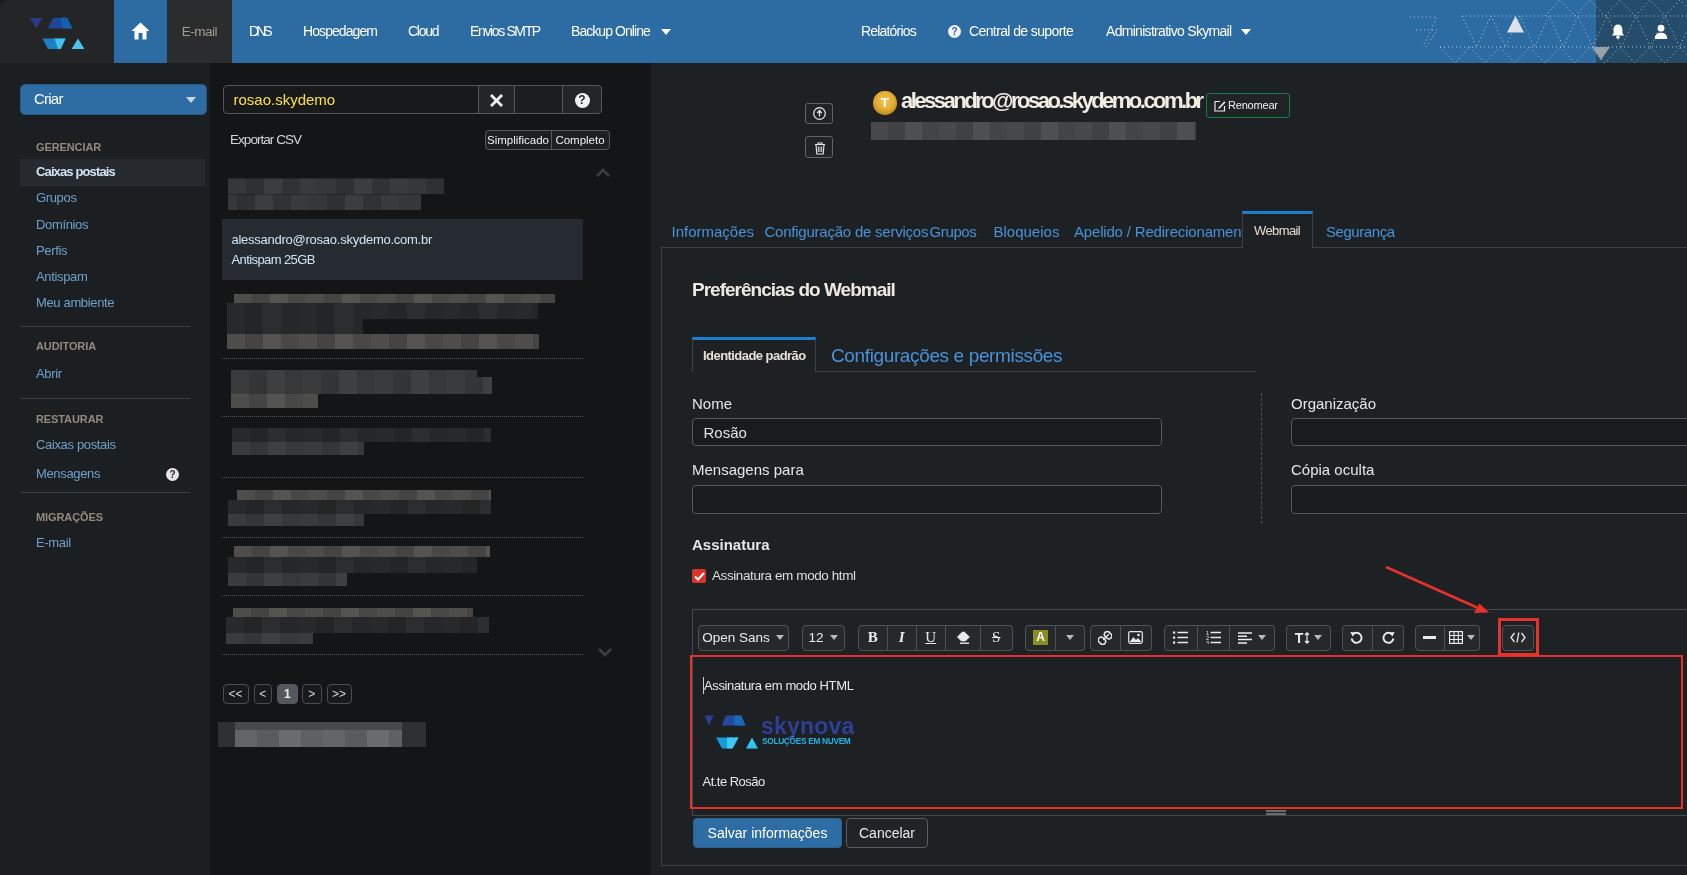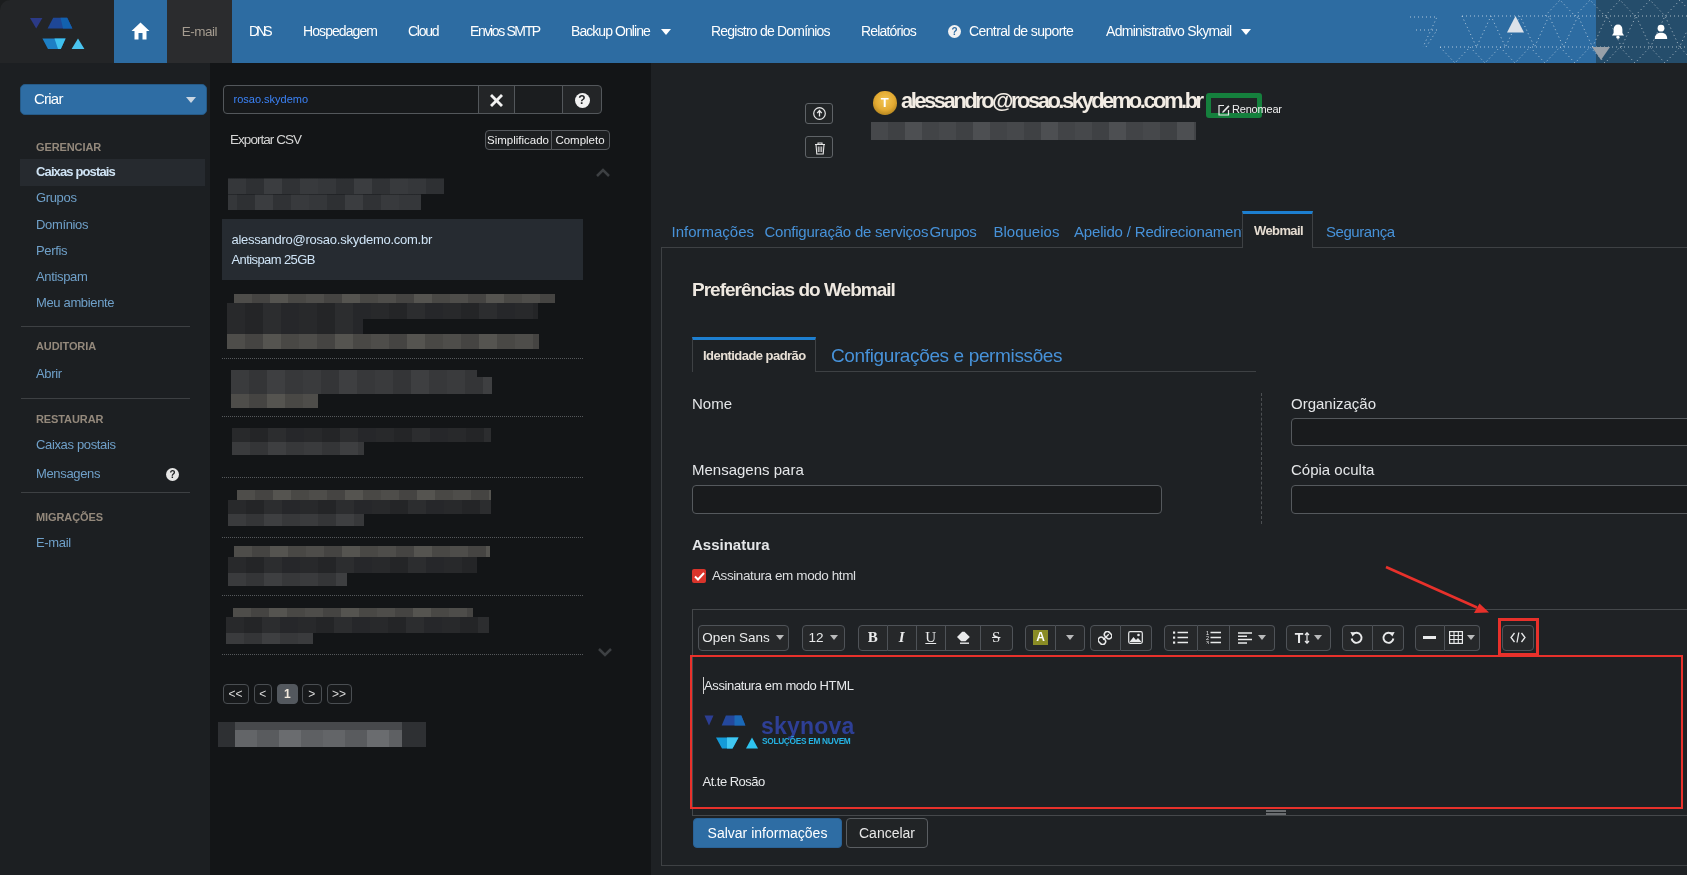--- a/index.html
+++ b/index.html
@@ -48,21 +48,20 @@
 </svg>
 <svg class="abs" style="left:131px;top:22px" width="19" height="18" viewBox="0 0 19 18">
   <path d="M0.5 9 L9.5 0.5 L18.5 9 H15.5 V17.5 H11.5 V11 H7.5 V17.5 H3.5 V9 Z" fill="#ffffff"></path>
 </svg>
 <div class="navtxt" id="nDNS" style="letter-spacing:-2.95px;left:249px">DNS</div>
 <div class="navtxt" id="nHos" style="letter-spacing:-0.92px;left:303px">Hospedagem</div>
 <div class="navtxt" id="nClo" style="letter-spacing:-1.27px;left:408px">Cloud</div>
 <div class="navtxt" id="nEnv" style="letter-spacing:-1.36px;left:470px">Envios SMTP</div>
 <div class="navtxt" id="nBac" style="letter-spacing:-0.94px;left:571px">Backup Online</div>
 <div class="caret" style="left:661px;top:29px"></div>
-<div class="navtxt" id="nReg" style="letter-spacing:-0.79px;left:711px">Registro de Domínios</div>
 <div class="navtxt" id="nRel" style="letter-spacing:-0.82px;left:861px">Relatórios</div>
 <div class="abs" style="left:948px;top:25px;width:13px;height:13px;border-radius:50%;background:#f2f2f2;color:#2d6ca2;font-size:10px;font-weight:bold;text-align:center;line-height:13px">?</div>
 <div class="navtxt" id="nCen" style="letter-spacing:-0.61px;left:969px">Central de suporte</div>
 <div class="navtxt" id="nAdm" style="letter-spacing:-0.70px;left:1106px">Administrativo Skymail</div>
 <div class="caret" style="left:1241px;top:29px"></div>
 <svg class="abs" style="left:1395px;top:0" width="292" height="63" viewBox="0 0 292 63">
   <g fill="none" stroke="rgba(255,255,255,0.62)" stroke-width="1" stroke-dasharray="1 3">
     <path d="M15,17 L42,17 L28,47"></path>
     <path d="M21,30 L42,30 L31,47"></path>
     <path d="M67,16 L292,16"></path>
@@ -103,21 +102,21 @@
 <div class="sidehead" style="top:412px">RESTAURAR</div>
 <div class="sideitem" style="top:435.5px">Caixas postais</div>
 <div class="sideitem" style="top:465px">Mensagens</div>
 <div class="abs" style="left:166px;top:468px;width:13px;height:13px;border-radius:50%;background:#e6e6e6;color:#1c1f22;font-size:10px;font-weight:bold;text-align:center;line-height:13px">?</div>
 <div class="sdiv" style="top:491.5px"></div>
 <div class="sidehead" style="top:510px">MIGRAÇÕES</div>
 <div class="sideitem" style="top:534px">E-mail</div>
 
 <div class="abs" style="left:210px;top:63px;width:441px;height:812px;background:#131517"></div>
 
-<div class="abs" style="left:222.5px;top:85px;width:256px;height:29px;background:#17191b;border:1px solid #53575b;border-radius:4px 0 0 4px;box-sizing:border-box;color:#3b82f6;font-size:11px;line-height:27px;padding-left:10px">rosao.skydemo</div>
+<div class="abs" style="left:222.5px;top:85px;width:256px;height:29px;background:#17191b;border:1px solid #53575b;border-radius:4px 0 0 4px;box-sizing:border-box;color:#fde047;font-size:15px;line-height:27px;padding-left:10px">rosao.skydemo</div>
 <div class="abs" style="left:477.5px;top:85px;width:37px;height:29px;background:#232527;border:1px solid #53575b;box-sizing:border-box">
   <svg style="position:absolute;left:11px;top:8px" width="13" height="13" viewBox="0 0 13 13">
         <path d="M2 0 L6.5 4.5 L11 0 L13 2 L8.5 6.5 L13 11 L11 13 L6.5 8.5 L2 13 L0 11 L4.5 6.5 L0 2 Z" fill="#f2f2f2"></path>
       </svg>
 </div>
 <div class="abs" style="left:513.5px;top:85px;width:49px;height:29px;background:#1b1d1f;border:1px solid #53575b;box-sizing:border-box"></div>
 <div class="abs" style="left:561.5px;top:85px;width:40px;height:29px;background:#232527;border:1px solid #53575b;border-radius:0 4px 4px 0;box-sizing:border-box">
   <div style="position:absolute;left:12px;top:7px;width:15px;height:15px;border-radius:50%;background:#f2f2f2;color:#232527;font-size:12px;font-weight:bold;text-align:center;line-height:15px">?</div>
 </div>
 <div class="abs" id="lExp" style="letter-spacing:-0.96px;left:230px;top:133px;height:14px;line-height:14px;font-size:13.5px;color:#d5d5d5">Exportar CSV</div>
@@ -177,48 +176,49 @@
       </svg>
 </div>
 <div class="abs" style="left:805px;top:136px;width:27.5px;height:21.5px;border:1px solid #5f6367;border-radius:3px;background:#212426;box-sizing:border-box">
   <svg style="position:absolute;left:7.5px;top:3.5px" width="12" height="14" viewBox="0 0 12 14">
         <path d="M1 3.5 H11 M4 3.5 V2 H8 V3.5 M2 3.5 L2.8 13 H9.2 L10 3.5" stroke="#e8e8e8" stroke-width="1.1" fill="none"></path>
         <path d="M4.3 5.5 V11 M6 5.5 V11 M7.7 5.5 V11" stroke="#e8e8e8" stroke-width="0.9"></path>
       </svg>
 </div>
 <div class="abs" style="left:873px;top:91px;width:23.5px;height:23.5px;border-radius:50%;background:radial-gradient(circle at 50% 40%,#f2c654 0%,#e3aa32 50%,#8f6a12 100%);color:#fff;font-size:13px;font-weight:bold;text-align:center;line-height:23.5px">T</div>
 <div class="abs" id="mTit" style="left:901px;top:88px;height:25px;line-height:25px;font-size:22px;font-weight:bold;color:#f2ece4;letter-spacing:-2.51px">alessandro@rosao.skydemo.com.br</div>
-<div class="abs" style="left:1206px;top:93px;width:56px;height:25px;border:5px solid #15803d;border-radius:3px;box-sizing:border-box;background:#212426">
+<div class="abs" style="left:1206px;top:93px;width:84px;height:25px;border:1px solid #15803d;border-radius:3px;box-sizing:border-box;background:#212426">
   <svg style="position:absolute;left:7px;top:6px" width="12" height="12" viewBox="0 0 12 12">
         <path d="M10.5 6 V11 H1 V1.5 H6" stroke="#e8e8e8" stroke-width="1.2" fill="none"></path>
         <path d="M4.5 7.5 L10.3 1.2 L11.5 2.4 L5.7 8.5 L4.2 8.8 Z" fill="#e8e8e8"></path>
       </svg>
   <div style="position:absolute;left:21px;top:0;height:23px;line-height:23px;font-size:11px;letter-spacing:-0.2px;color:#f0f0f0">Renomear</div>
 </div>
 <div class="mzw" style="left:871px;top:122px;width:325px;height:18px"></div>
 
 <div class="tab" id="tInf" style="left:671.5px">Informações</div>
 <div class="tab" id="tCon" style="letter-spacing:-0.23px;left:764.5px">Configuração de serviços</div>
 <div class="tab" id="tGru" style="letter-spacing:-0.37px;left:929.5px">Grupos</div>
 <div class="tab" id="tBlo" style="left:993.5px">Bloqueios</div>
 <div class="tab" id="tApe" style="letter-spacing:-0.18px;left:1074px">Apelido / Redirecionamento</div>
 <div class="tab" id="tSeg" style="letter-spacing:-0.44px;left:1326px">Segurança</div>
 
 <div class="abs" style="left:660.5px;top:247px;width:1220px;height:619px;border:1px solid #3e4144;box-sizing:border-box;background:#1e2124"></div>
 <div class="abs" style="left:1241.5px;top:211px;width:71.5px;height:36.5px;background:#1e2124;border:1px solid #3e4144;border-bottom:none;border-top:3px solid #1d7fd0;box-sizing:border-box"></div>
-<div class="abs" id="tWeb" style="left:1254px;top:217px;height:30px;line-height:28px;font-size:13px;font-weight:bold;color:#e5dcd1;letter-spacing:-0.60px">Webmail</div>
+<div class="abs" id="tWeb" style="left:1254px;top:217px;height:30px;line-height:28px;font-size:13px;font-weight:normal;color:#e5dcd1;letter-spacing:-0.60px">Webmail</div>
 
 <div class="abs" id="mHead" style="left:692px;top:279px;height:21px;line-height:21px;font-size:19px;font-weight:bold;color:#eee8e0;letter-spacing:-0.99px">Preferências do Webmail</div>
 <div class="abs" style="left:816px;top:371px;width:440px;height:1px;background:#3e4144"></div>
 <div class="abs" style="left:691.5px;top:336.5px;width:124.5px;height:35px;background:#1e2124;border:1px solid #3e4144;border-bottom:none;border-top:3px solid #1d7fd0;box-sizing:border-box"></div>
 <div class="abs" id="uIde" style="left:703px;top:343px;height:28px;line-height:26px;font-size:13px;font-weight:bold;color:#e8e0d6;letter-spacing:-0.55px">Identidade padrão</div>
 <div class="abs" id="uCon" style="left:831px;top:343px;height:28px;line-height:26px;font-size:19px;color:#4792d9;letter-spacing:-0.37px">Configurações e permissões</div>
 
 <div class="abs" style="left:1261px;top:393px;width:0;height:131px;border-left:1px dashed #4c4f52"></div>
 <div class="label" style="left:692px;top:395px">Nome</div>
+<div class="input" style="left:691.5px;top:417.5px;width:470px">Rosão</div>
 <div class="label" style="left:1291px;top:395px">Organização</div>
 <div class="input" style="left:1291px;top:417.5px;width:470px"></div>
 <div class="label" style="left:692px;top:460.5px">Mensagens para</div>
 <div class="input" style="left:691.5px;top:485px;width:470px"></div>
 <div class="label" style="left:1291px;top:460.5px">Cópia oculta</div>
 <div class="input" style="left:1291px;top:485px;width:470px"></div>
 <div class="label" style="left:692px;top:536px;font-weight:bold">Assinatura</div>
 <div class="abs" style="left:691.5px;top:568.5px;width:14.5px;height:14.5px;background:#d9342b;border-radius:2px">
   <svg style="position:absolute;left:2px;top:3px" width="11" height="9" viewBox="0 0 11 9">
         <path d="M1 4.5 L4 7.5 L10 1" stroke="#fff" stroke-width="2" fill="none"></path>

